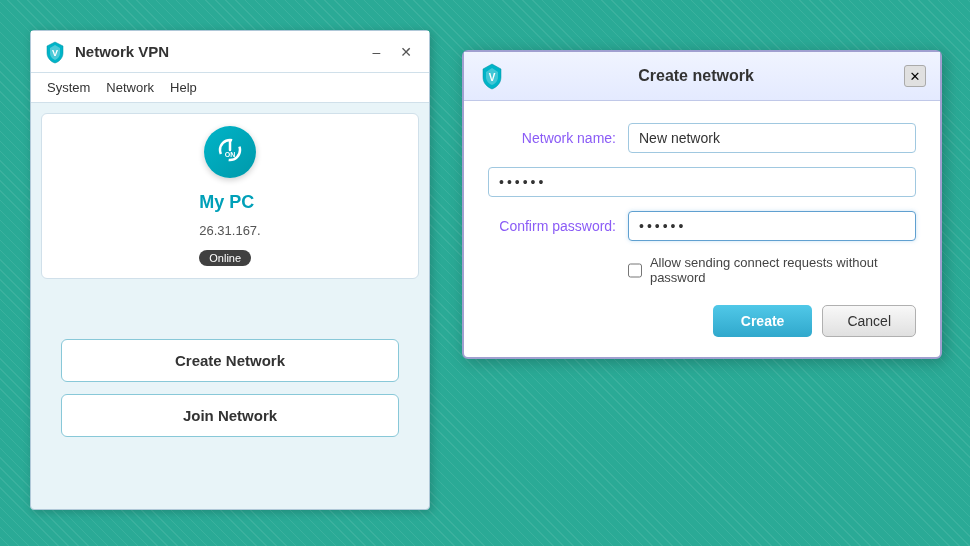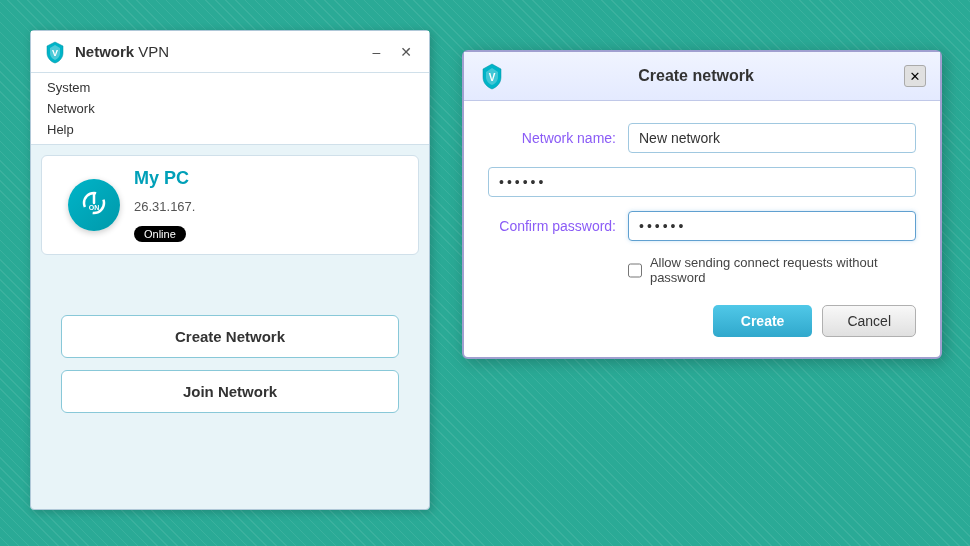--- a/index.html
+++ b/index.html
@@ -77,40 +77,40 @@
       line-height: 1;
     }
 
     
     .menu-bar {
       background: white;
       display: flex;
       gap: 0;
       padding: 4px 8px;
       border-bottom: 1px solid #d0e0ea;
-      flex-direction: column;
     }
 
     .menu-item {
       padding: 3px 8px;
       font-size: 13px;
       color: #333;
       cursor: pointer;
     }
 
     
     .pc-panel {
       background: white;
       margin: 10px;
       border-radius: 6px;
       padding: 12px 26px;
       display: flex;
       align-items: center;
       gap: 14px;
       border: 1px solid #d0e0ea;
+      flex-direction: column;
     }
 
     .power-btn {
       width: 52px;
       height: 52px;
       border-radius: 50%;
       background: linear-gradient(135deg, #00b4c8, #0099aa);
       display: flex;
       align-items: center;
       justify-content: center;
@@ -134,21 +134,21 @@
     }
 
     .pc-ip {
       font-size: 13px;
       color: #555;
       margin: 10px 0;
     }
 
     .status-badge {
       display: inline-block;
-      background: #000000;
+      background: #404040;
       color: white;
       font-size: 11px;
       padding: 2px 10px;
       border-radius: 10px;
       margin-top: 2px;
     }
 
     
     .network-buttons {
       margin: 60px 30px 0;
@@ -309,21 +309,21 @@
 
   <div class="title-bar">
     <div class="title-bar-logo shield-svg">
       <svg width="24" height="24" viewBox="0 0 24 24">
         <path d="M12 2 L4 6 L4 13 C4 18 8 22 12 23 C16 22 20 18 20 13 L20 6 Z" fill="#00b4c8" stroke="#0090a0" stroke-width="0.5"></path>
         <path d="M12 5 L7 8 L7 13 C7 16.5 9.5 19 12 20 C14.5 19 17 16.5 17 13 L17 8 Z" fill="white" opacity="0.3"></path>
         <text x="12" y="16" text-anchor="middle" fill="white" font-size="9" font-weight="bold">V</text>
       </svg>
     </div>
     <div class="title-bar-text">
-      <span>Network </span><span style="font-weight:400">VPN</span>
+      <span>Network </span><span style="font-weight:700">VPN</span>
     </div>
     <div class="title-bar-controls">
       <button class="title-btn">–</button>
       <button class="title-btn">✕</button>
     </div>
   </div>
 
   <div class="menu-bar">
     <div class="menu-item">System</div>
     <div class="menu-item">Network</div>

